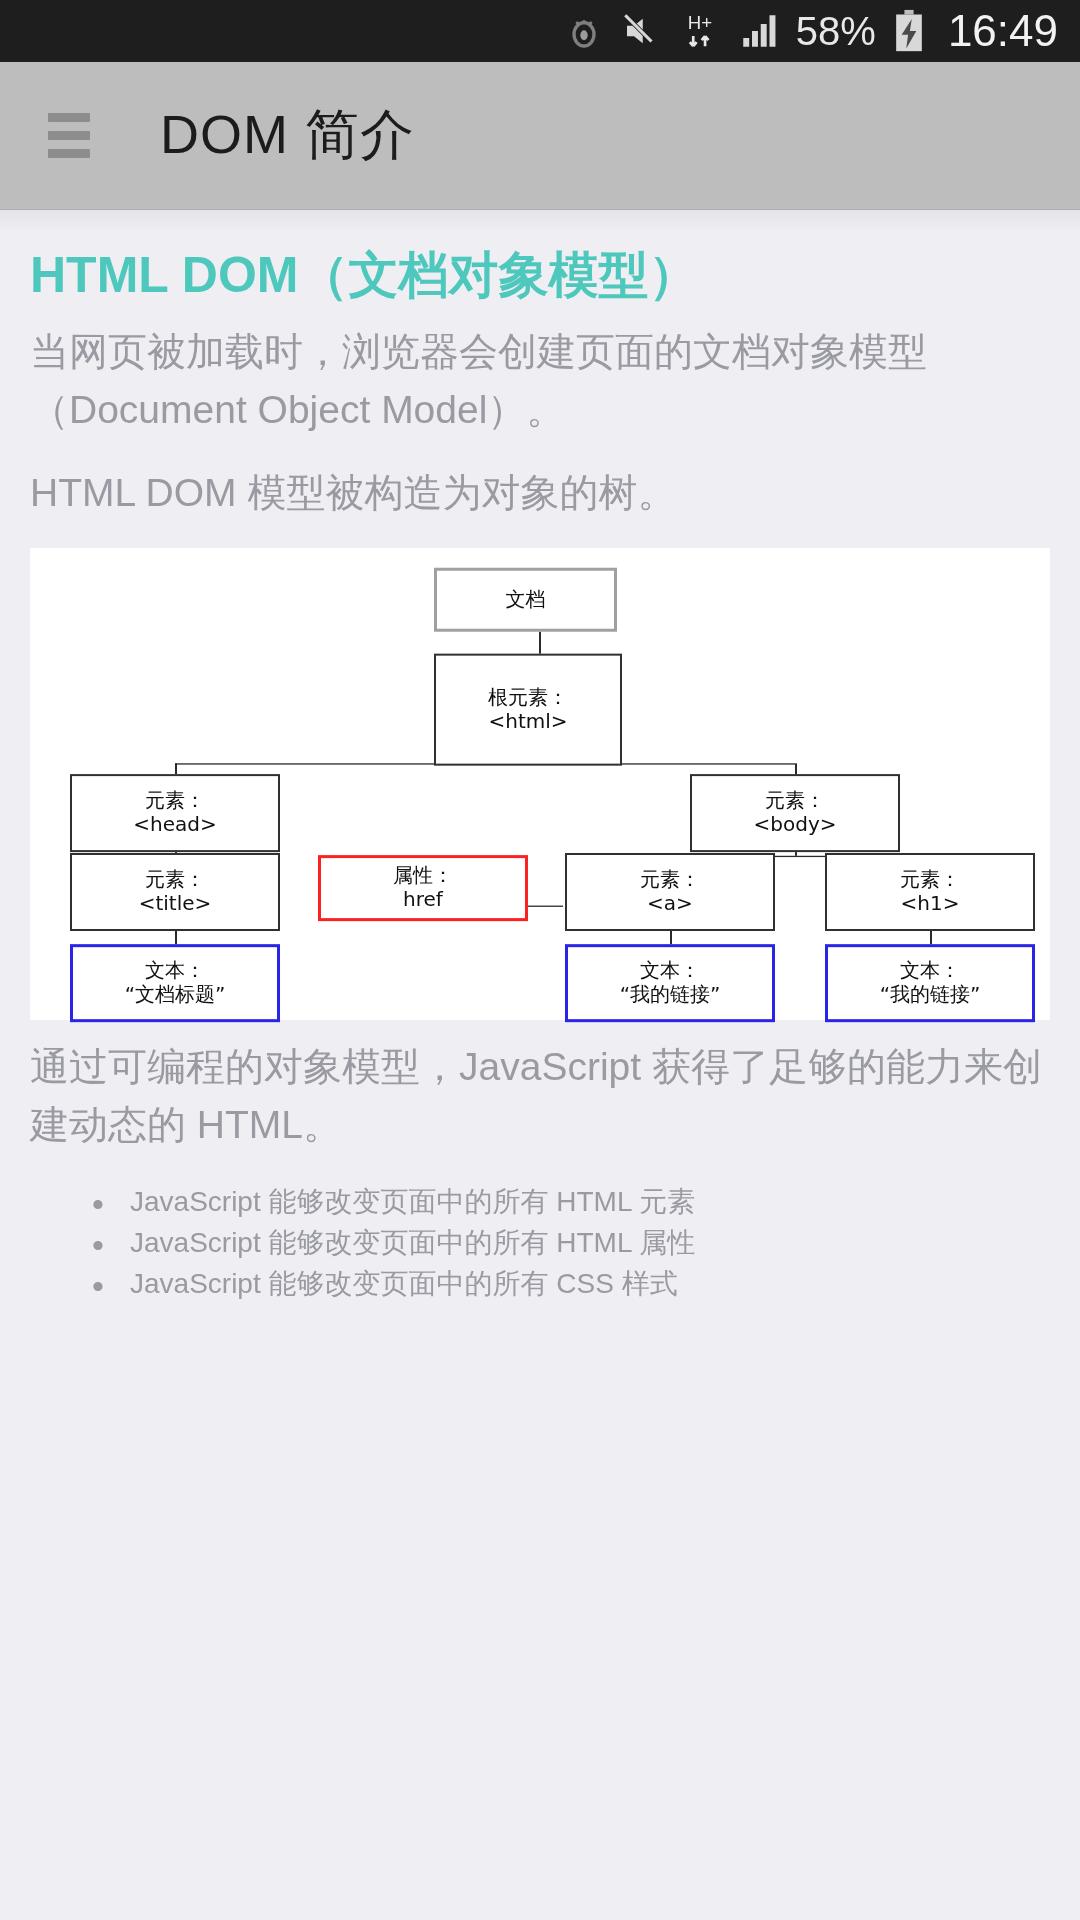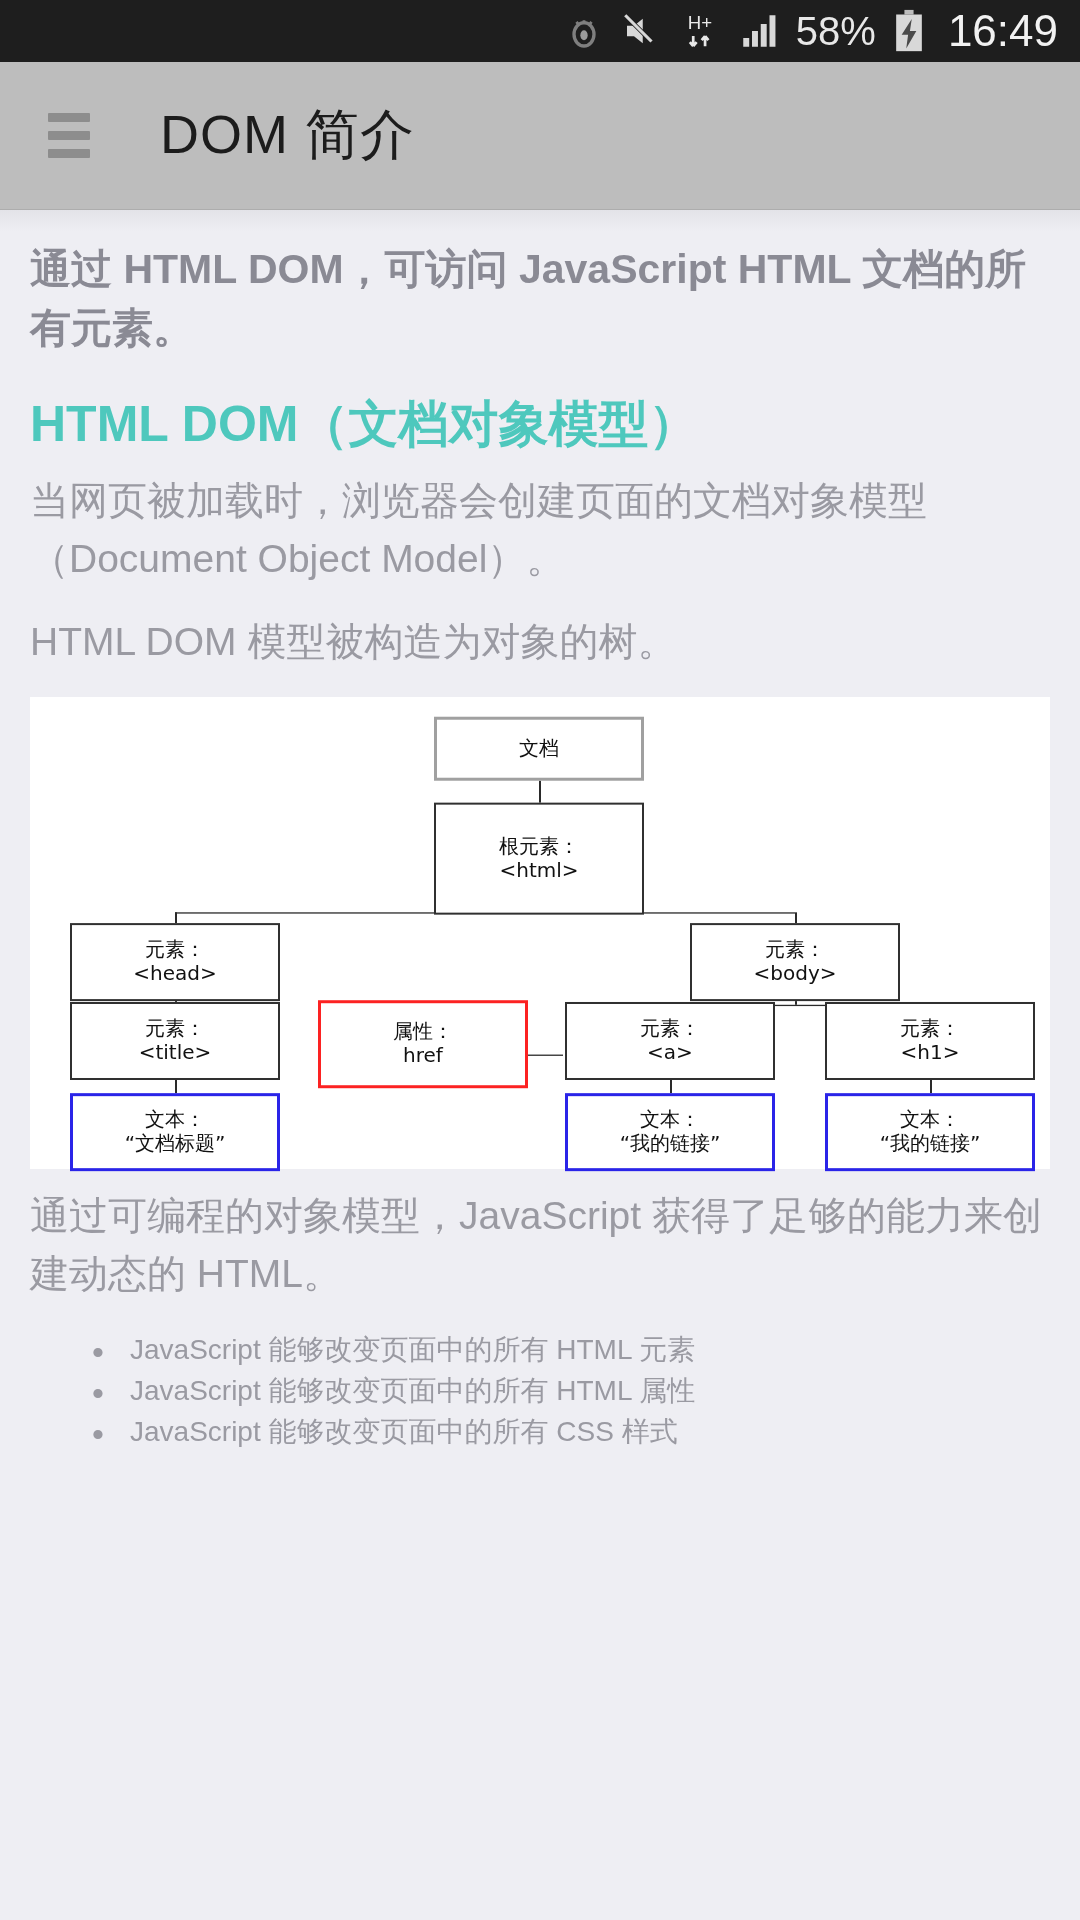--- a/index.html
+++ b/index.html
@@ -138,21 +138,20 @@
   <div class="hamburger">
     <span></span>
       <span></span>
       <span></span>
   </div>
   <div class="appbar-title">DOM 简介</div>
 </div>
 
 <div class="content">
 
-  <div class="lead">通过 HTML DOM，可访问 JavaScript HTML 文档的所有元素。</div>
 
   <h2 class="sect">HTML DOM（文档对象模型）</h2>
 
   <p class="body">当网页被加载时，浏览器会创建页面的文档对象模型（Document Object Model）。</p>
 
   <p class="body">HTML DOM 模型被构造为对象的树。</p>
 
 
   <div class="figure">
     <div class="tree" style="transform-origin: left top; transform: scale(1, 0.6466); height: 730px;">
@@ -165,43 +164,43 @@
       <div class="edge v" style="left:145px; top:448px;  height:45px;"></div>
       <div class="edge v" style="left:765px; top:448px;  height:28px;"></div>
       <div class="edge h" style="left:640px; top:476px;  width:260px;"></div>
       <div class="edge v" style="left:640px; top:476px;  height:38px;"></div>
       <div class="edge v" style="left:900px; top:476px;  height:38px;"></div>
       <div class="edge h" style="left:497px; top:553px;  width:36px;"></div>
       <div class="edge v" style="left:145px; top:592px;  height:42px;"></div>
       <div class="edge v" style="left:640px; top:592px;  height:42px;"></div>
       <div class="edge v" style="left:900px; top:592px;  height:42px;"></div>
 
-      <div class="node n-gray" style="left: 404px; top: 48px; width: 210px; height: 64px; transform: scaleY(1.5466); transform-origin: center center;">
+      <div class="node n-gray" style="left: 404px; top: 48px; width: 183px; height: 64px; transform: scaleY(1.5466); transform-origin: center center;">
         <span>文档</span>
       </div>
 
-      <div class="node n-black" style="left: 404px; top: 194px; width: 210px; height: 112px; transform: scaleY(1.5466); transform-origin: center center;">
+      <div class="node n-black" style="left: 404px; top: 194px; width: 188px; height: 112px; transform: scaleY(1.5466); transform-origin: center center;">
         <span>根元素：</span>
         <span>&lt;html&gt;</span>
       </div>
 
       <div class="node n-black" style="left: 40px; top: 371px; width: 210px; height: 78px; transform: scaleY(1.5466); transform-origin: center center;">
         <span>元素：</span>
         <span>&lt;head&gt;</span>
       </div>
       <div class="node n-black" style="left: 660px; top: 371px; width: 210px; height: 78px; transform: scaleY(1.5466); transform-origin: center center;">
         <span>元素：</span>
         <span>&lt;body&gt;</span>
       </div>
 
       <div class="node n-black" style="left: 40px; top: 493px; width: 210px; height: 78px; transform: scaleY(1.5466); transform-origin: center center;">
         <span>元素：</span>
         <span>&lt;title&gt;</span>
       </div>
-      <div class="node n-red" style="left: 288px; top: 493px; width: 210px; height: 88px; transform: scaleY(1.5466); transform-origin: center center;">
+      <div class="node n-red" style="left: 288px; top: 493px; width: 210px; height: 66px; transform: scaleY(1.5466); transform-origin: center center;">
         <span>属性：</span>
         <span>href</span>
       </div>
       <div class="node n-black" style="left: 535px; top: 493px; width: 210px; height: 78px; transform: scaleY(1.5466); transform-origin: center center;">
         <span>元素：</span>
         <span>&lt;a&gt;</span>
       </div>
       <div class="node n-black" style="left: 795px; top: 493px; width: 210px; height: 78px; transform: scaleY(1.5466); transform-origin: center center;">
         <span>元素：</span>
         <span>&lt;h1&gt;</span>

